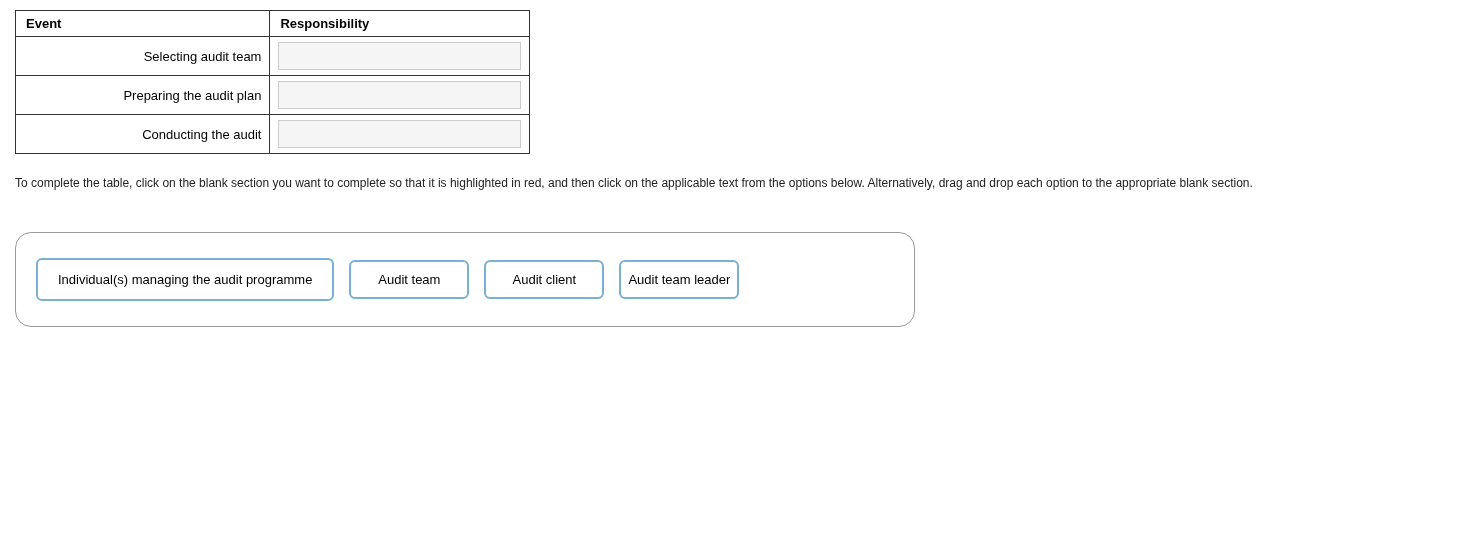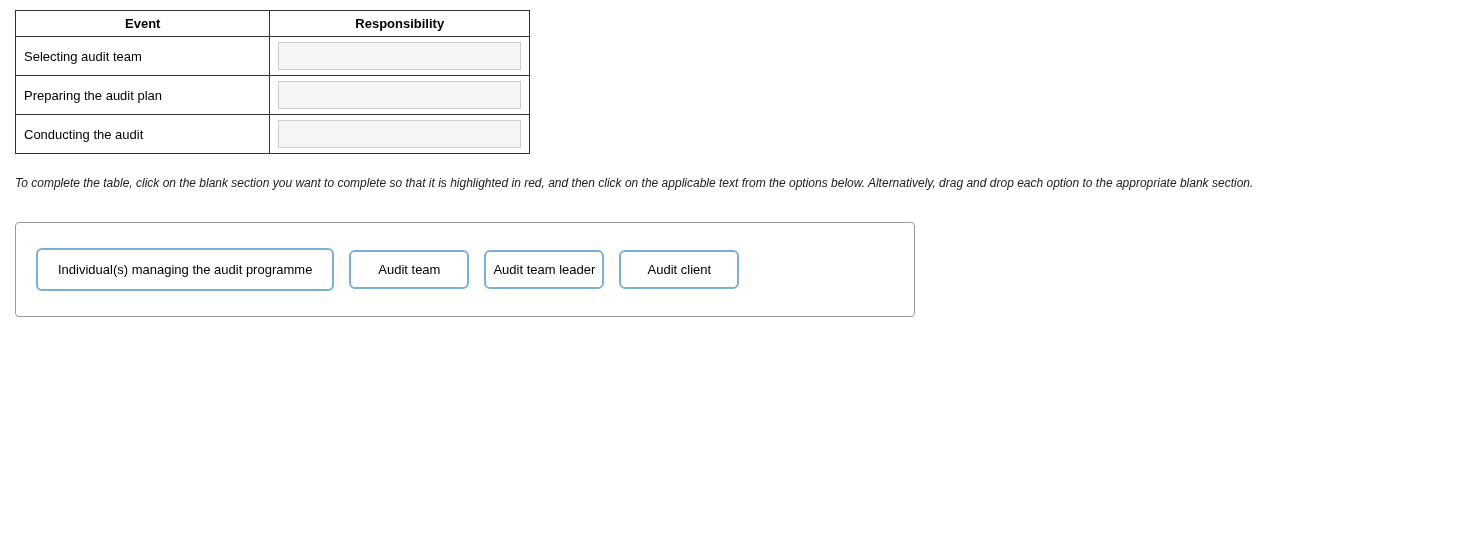--- a/index.html
+++ b/index.html
@@ -44,64 +44,63 @@
     
     .audit-table {
       border-collapse: collapse;
       width: 515px;
       margin-bottom: 20px;
     }
 
     .audit-table th {
       border: 1px solid #333;
       padding: 5px 10px;
-      text-align: center;
+      text-align: left;
       font-weight: bold;
       background-color: #fff;
       font-size: 13px;
     }
 
     .audit-table td {
       border: 1px solid #333;
       padding: 5px 8px;
       font-size: 13px;
       background-color: #fff;
     }
 
     .audit-table td.event-cell {
       width: 255px;
-      text-align: left;
+      text-align: right;
     }
 
     .audit-table td.responsibility-cell {
       width: 260px;
     }
 
     .drop-box {
       display: block;
       width: 100%;
       height: 28px;
       border: 1px solid #ccc;
       background-color: #f5f5f5;
     }
 
     
     .instructions {
-      font-style: italic;
       font-size: 12px;
       max-width: 1400px;
       line-height: 1.5;
-      margin-bottom: 30px;
+      margin-bottom: 40px;
       color: #222;
     }
 
     
     .options-container {
       border: 1px solid #999;
-      border-radius: 4px;
+      border-radius: 16px;
       padding: 25px 20px;
       width: 900px;
       display: flex;
       flex-direction: row;
       align-items: center;
       gap: 15px;
     }
 
     .option-btn {
       border: 2px solid #7ab0d4;
@@ -155,17 +154,17 @@
           </td>
         </tr>
       </tbody>
   </table>
 
   <p class="instructions">To complete the table, click on the blank section you want to complete so that it is highlighted in red, and then click on the applicable text from the options below. Alternatively, drag and drop each option to the appropriate blank section.</p>
 
   <div class="options-container">
     <button class="option-btn option-btn-wide">Individual(s) managing the audit programme</button>
     <button class="option-btn">Audit team</button>
+    <button class="option-btn">Audit client</button>
     <button class="option-btn">Audit team leader</button>
-    <button class="option-btn">Audit client</button>
   </div>
 
 </div>
 
 </body></html>

